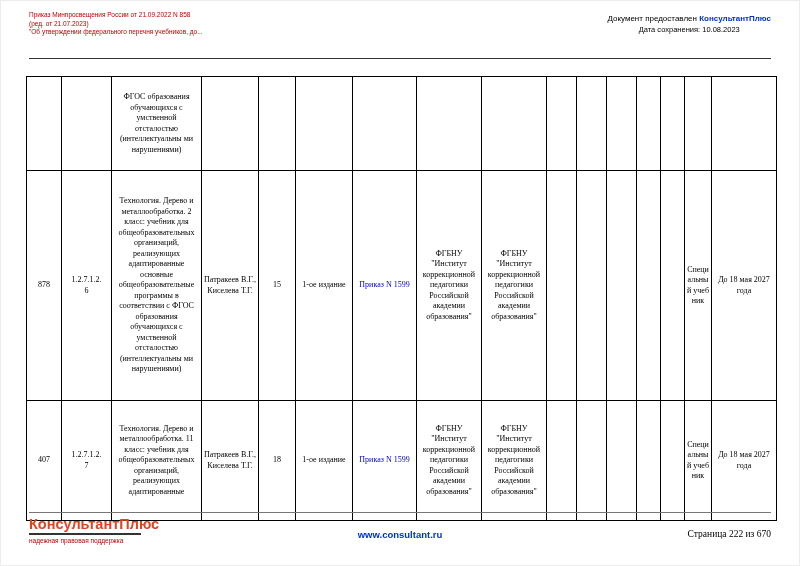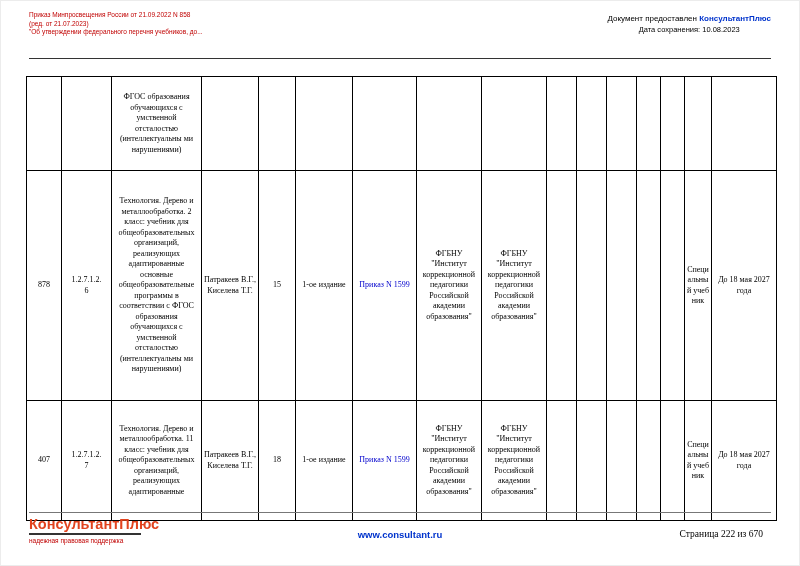--- a/index.html
+++ b/index.html
@@ -49,21 +49,21 @@
     font-family: "Liberation Sans", sans-serif; white-space: nowrap;
   }
   .logo-rule { border-top: 2px solid #333; margin: 1px 0 2px 0; width: 112px; }
   .slogan { color: #c00000; font-size: 6.5px; }
   .website {
     position: absolute; left: 0; right: 0; top: 528px; text-align: center;
     font-size: 9.5px; font-weight: bold; color: #0033cc;
     font-family: "Liberation Sans", sans-serif;
   }
   .page-num {
-    position: absolute; right: 36px; top: 528px; font-size: 9.5px; color: #000;
+    position: absolute; right: 28px; top: 528px; font-size: 9.5px; color: #000;
     font-family: "Liberation Serif", serif;
   }
 </style>
 </head>
 <body>
 
 <div class="page">
 
   <div class="doc-info">
     <div>Приказ Минпросвещения России от 21.09.2022 N 858</div>

